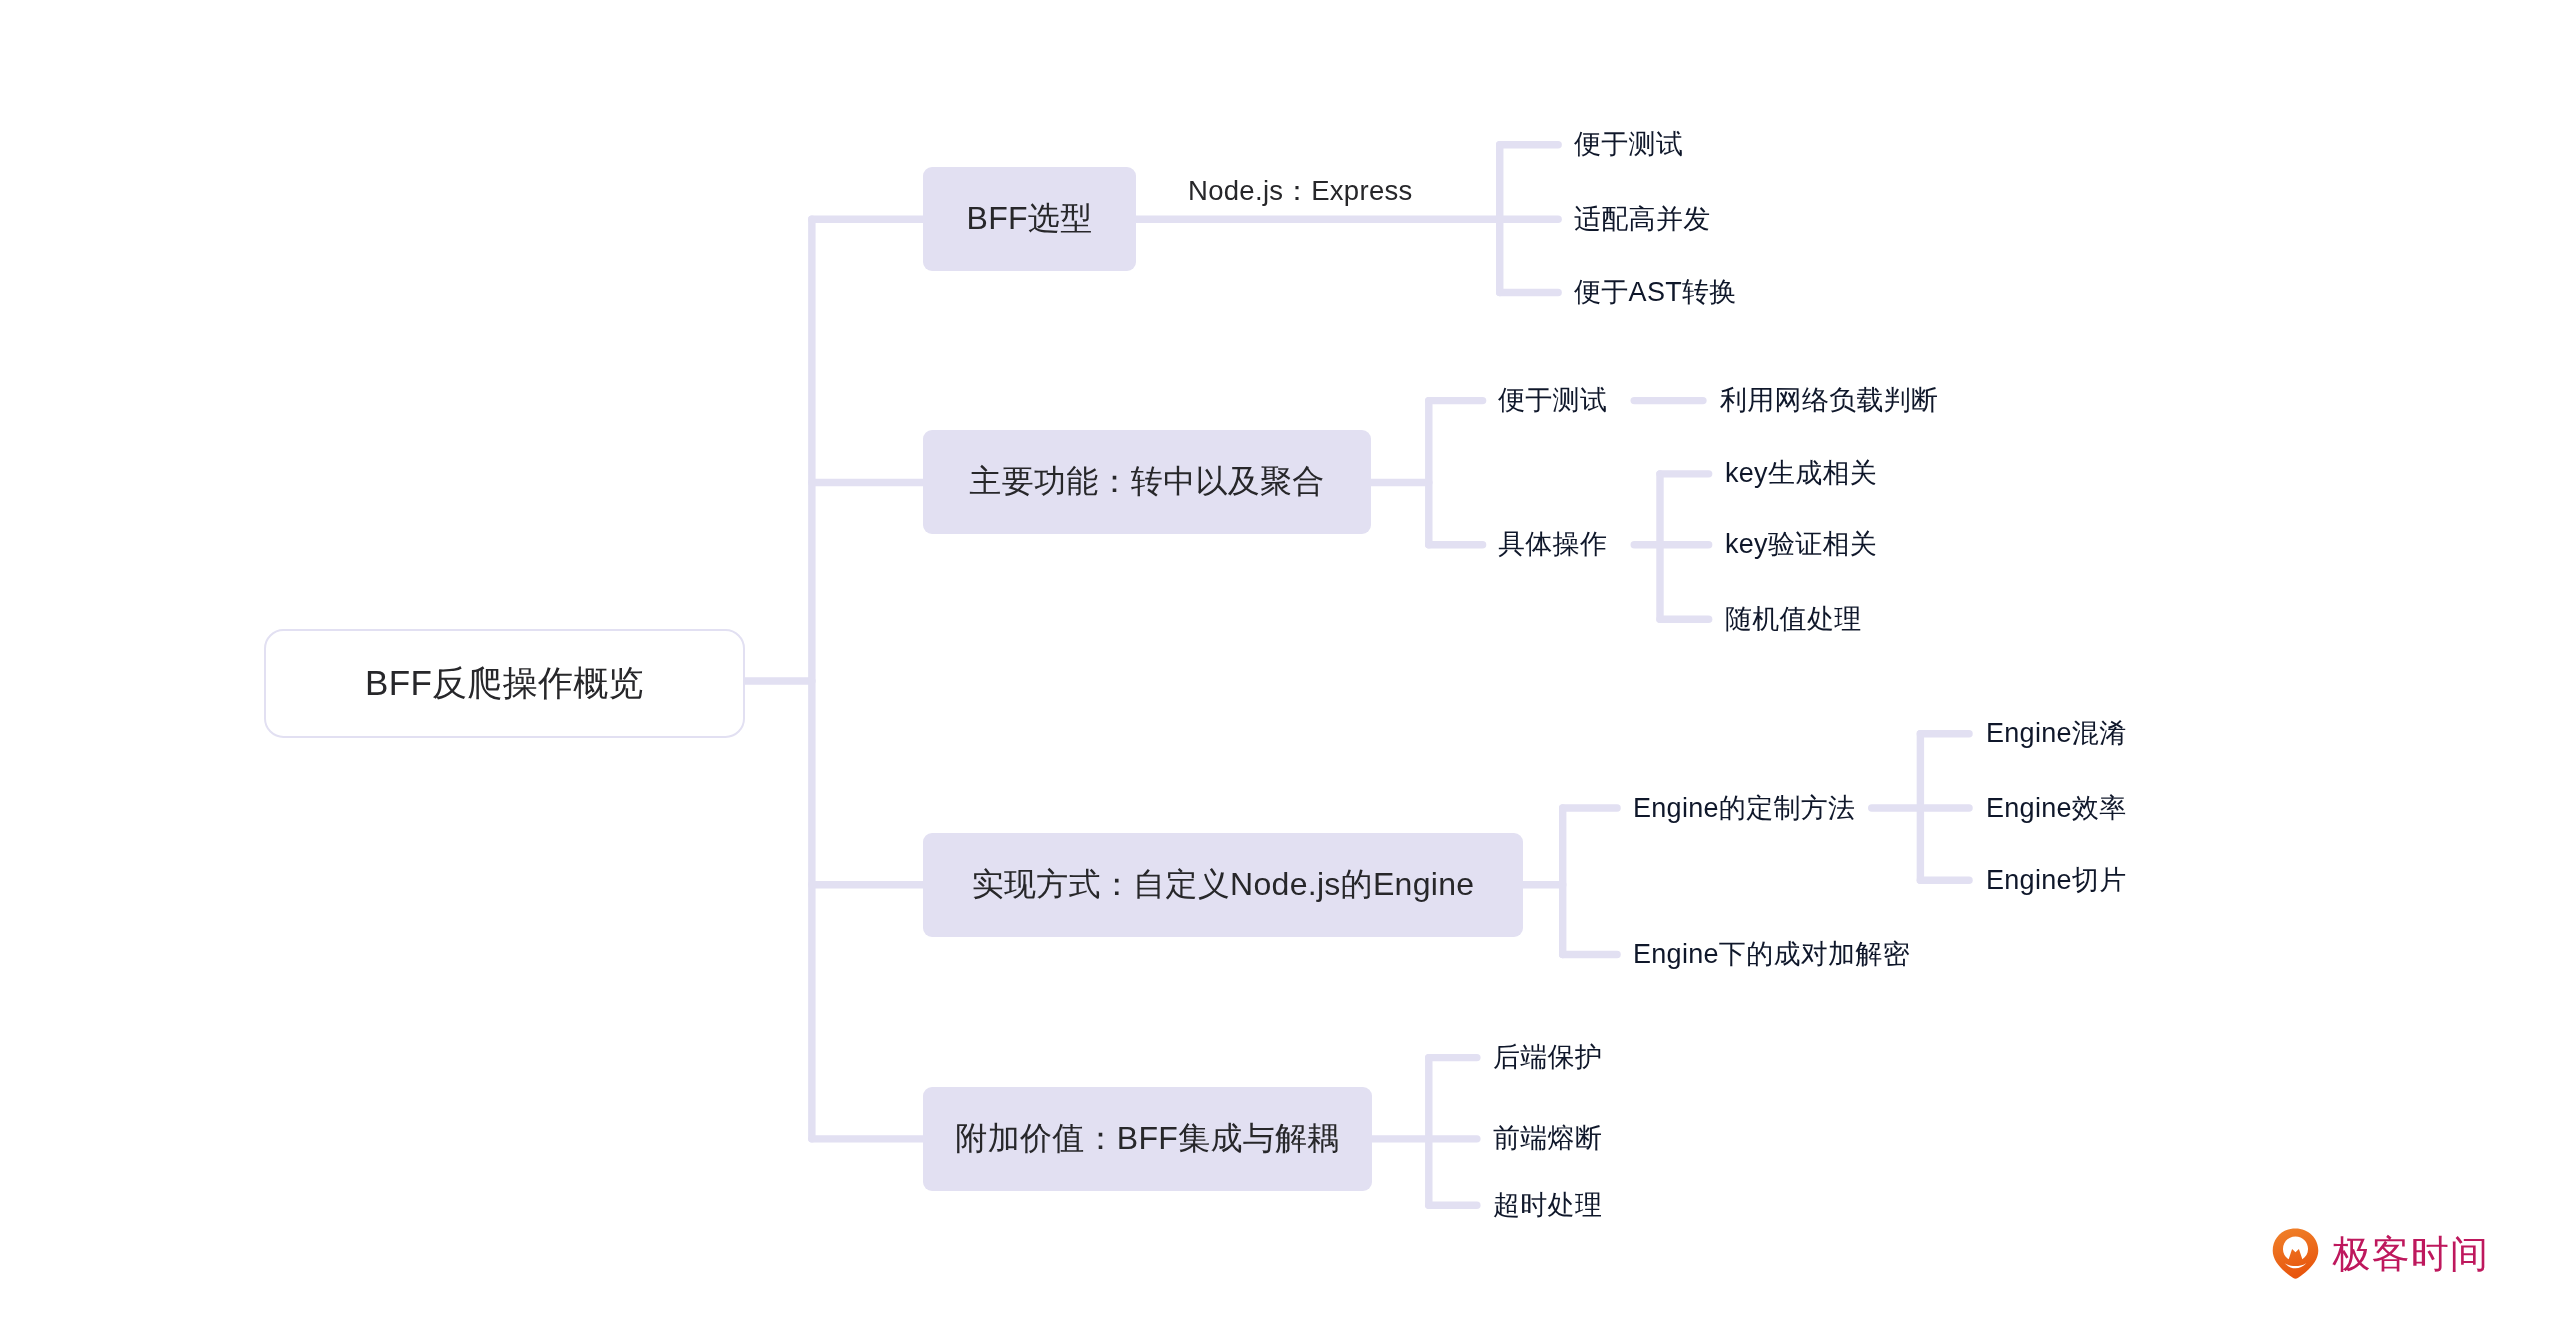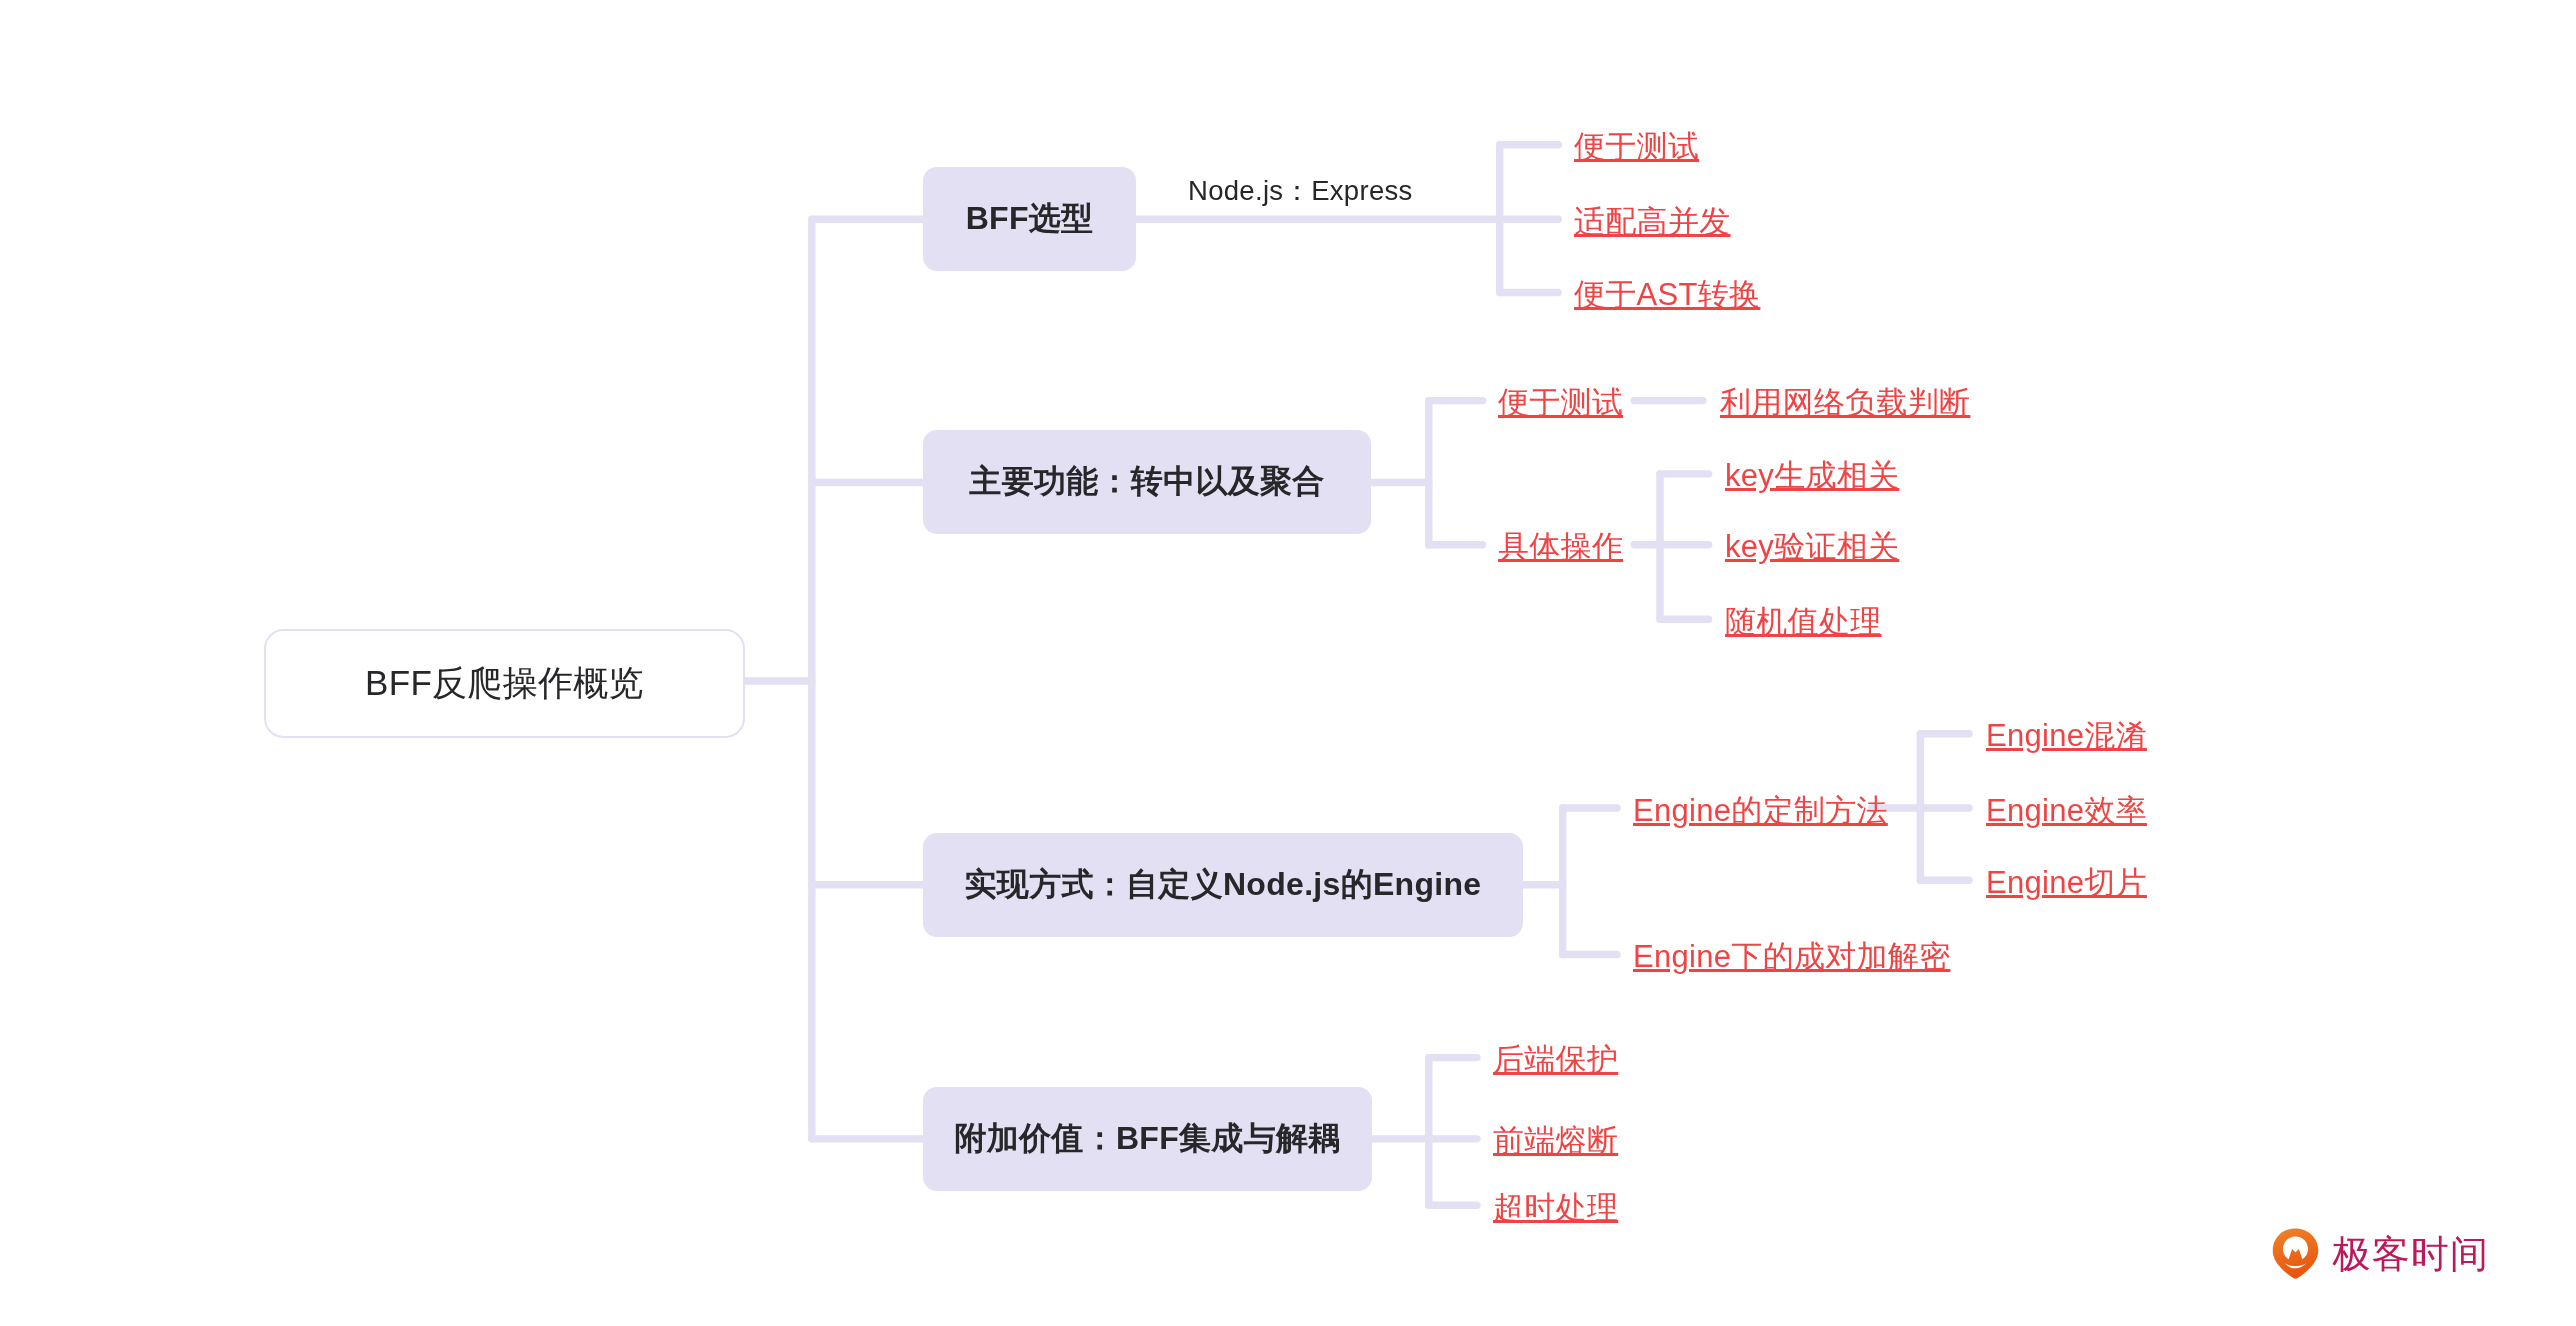--- a/index.html
+++ b/index.html
@@ -35,33 +35,31 @@
   }
   .root-node {
     background: #ffffff;
     border: 2.9px solid #E2E0F2;
     border-radius: 19.5px;
     font-size: 35px;
     padding: 0 25px;
   }
   .branch-node {
     background: #E2E0F2;
-    border-radius: 14px;
+    border-radius: 9px;
     font-size: 32px;
     padding: 0 23px;
-    font-weight: bold;
   }
   .leaf {
     position: absolute;
-    color: #ef4444;
-    white-space: nowrap;
-    font-size: 31px;
+    color: #0f172a;
+    white-space: nowrap;
+    font-size: 27px;
     line-height: 1;
     letter-spacing: 0.3px;
-    text-decoration: underline;
   }
   .edge-label {
     position: absolute;
     color: #27272a;
     white-space: nowrap;
     font-size: 27.5px;
     line-height: 1;
     letter-spacing: 0.3px;
   }
   

